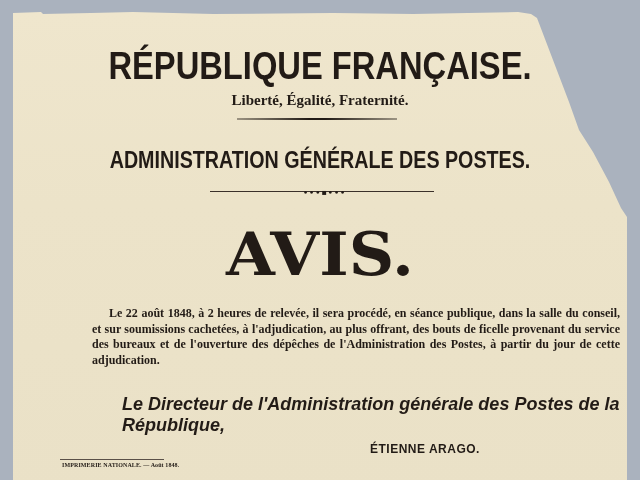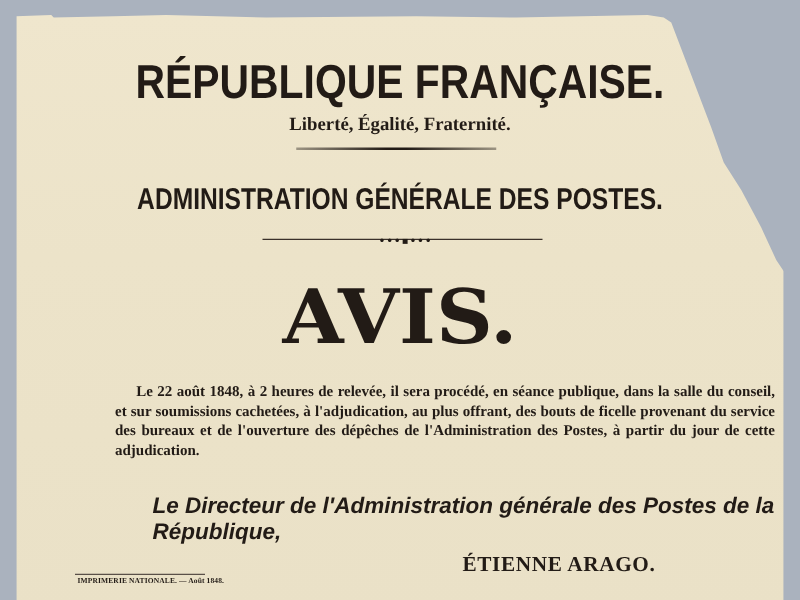--- a/index.html
+++ b/index.html
@@ -42,21 +42,21 @@
     font-family:"Liberation Serif", serif; font-weight:bold; font-size:12px;
     line-height:15.6px; text-align:justify;margin-left:32px;
   }
   .body p { margin:0; text-indent:17px; }
   .sig {
     position:absolute; left:122px; top:394px;
     font-family:Liberation Sans, sans-serif; font-style:italic; font-weight:bold; font-size:18px;
   }
   .name {
     position:absolute; left:370px; top:442px;
-    font-family:Liberation Serif, serif; font-weight:bold; font-size:17px; letter-spacing:0.5px;
+    font-family:Liberation Sans, sans-serif; font-weight:bold; font-size:12px; letter-spacing:0.5px;
   }
   .imp-rule { position:absolute; left:60px; top:459px; width:104px; height:1px; background:#5a5048; }
   .imp {
     position:absolute; left:62px; top:462px;
     font-family:"Liberation Serif", serif; font-size:6px; font-weight:bold; letter-spacing:0.1px;
   }
 </style>
 </head>
 <body>
 

